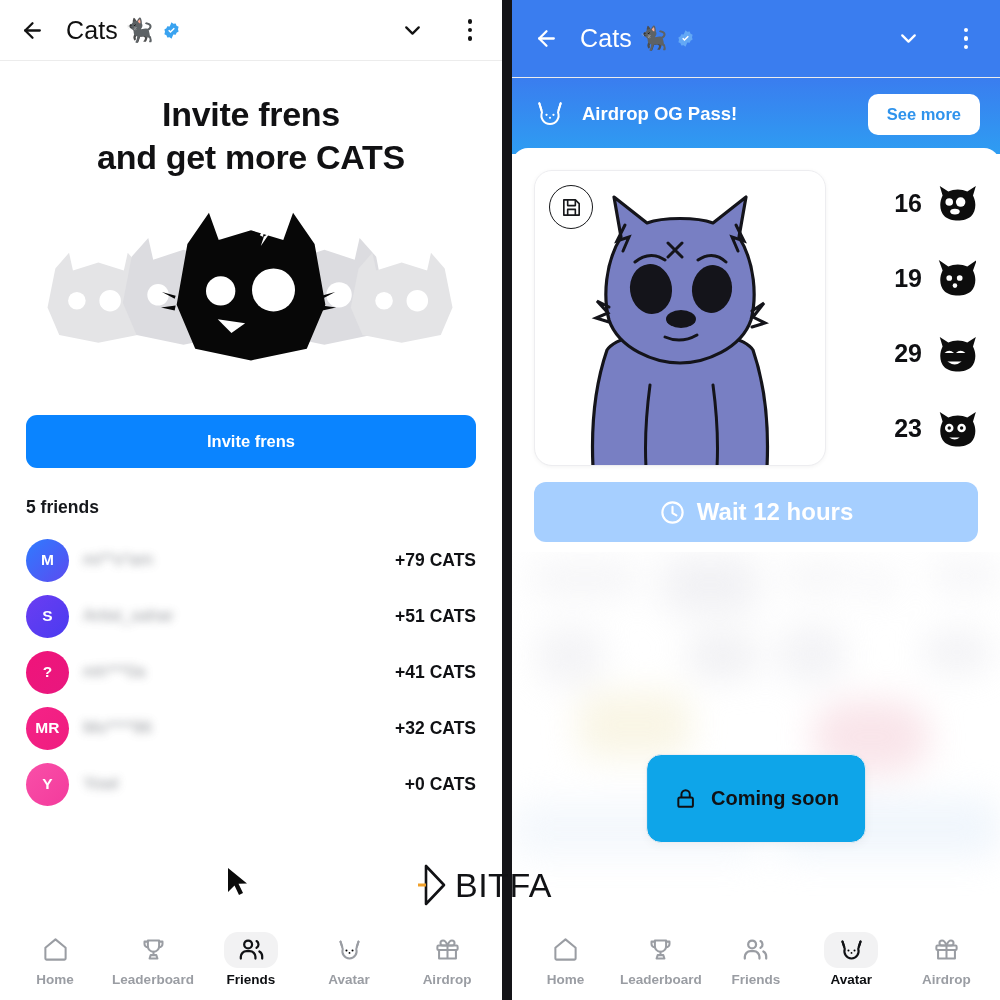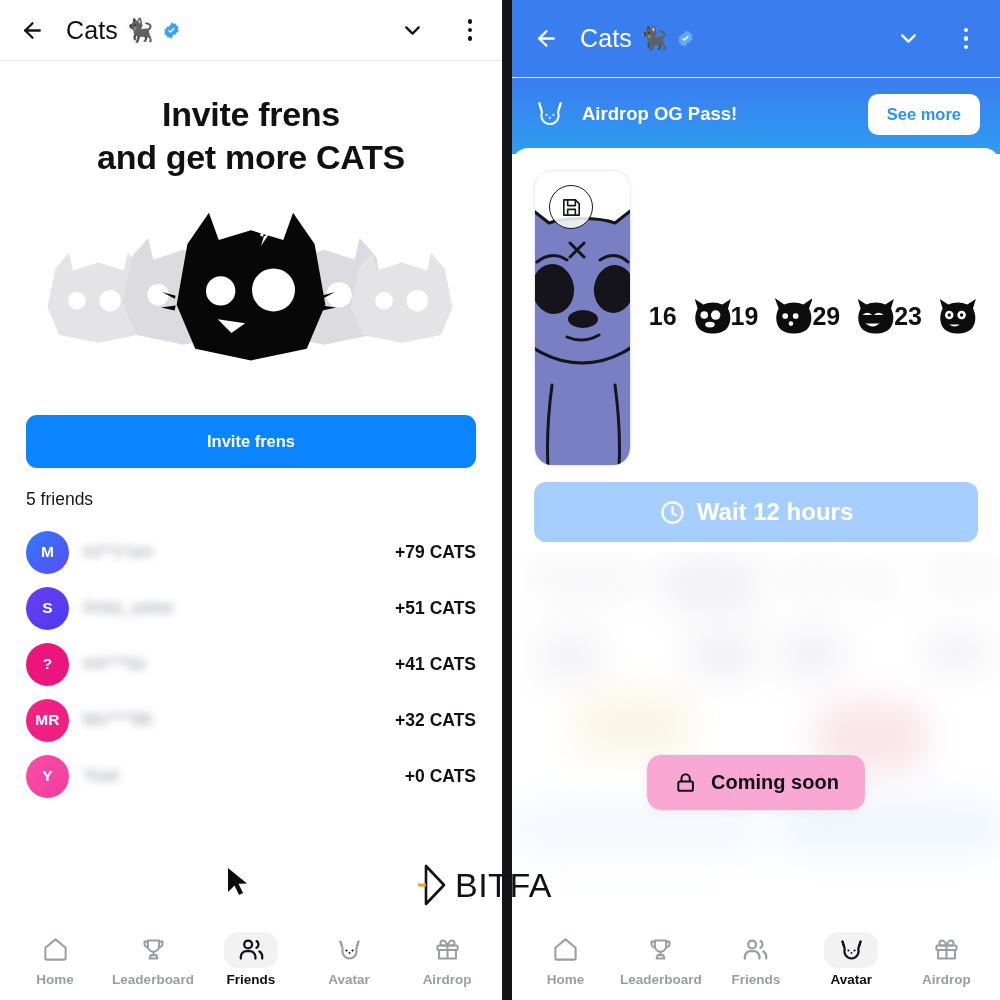--- a/index.html
+++ b/index.html
@@ -72,22 +72,22 @@
     height: 53px;
     border-radius: 11px;
     background: #0a84ff;
     color: #fff;
     font-size: 16.5px; font-weight: 700;
     display: flex; align-items: center; justify-content: center;
     border: none; cursor: pointer;
     width: 100%;
   }
   .friends-count {
-    margin-top: 21px;
-    font-size: 17.5px; font-weight: 400; color: #16181c;
+    margin-top: 29px;
+    font-size: 17.5px; font-weight: 700; color: #16181c;
   }
   .friend-list { margin-top: 14px; display: flex; flex-direction: column; }
   .friend-row {
     height: 56px; display: flex; align-items: center; gap: 14px;
   }
   .avatar {
     width: 43px; height: 43px; border-radius: 50%;
     flex: 0 0 43px;
     display: flex; align-items: center; justify-content: center;
     color: #fff; font-size: 15.5px; font-weight: 600;
@@ -170,21 +170,21 @@
   .save-chip {
     position: absolute; top: 14px; left: 14px;
     width: 44px; height: 44px; border-radius: 50%;
     border: 1.6px solid #17181b;
     background: rgba(255,255,255,.85);
     display: flex; align-items: center; justify-content: center;
     cursor: pointer; z-index: 3;
   }
   .avatar-card .cat-art { position: absolute; left: 50%; top: 14px; transform: translateX(-50%); }
   .stat-col {
-    flex: 1; display: flex; flex-direction: row;
+    flex: 1; display: flex; flex-direction: column;
     justify-content: space-between; padding: 14px 2px 18px 4px;
   }
   .stat-row { display: flex; align-items: center; justify-content: flex-end; gap: 10px; }
   .stat-num { font-size: 25px; font-weight: 700; color: #0f1013; }
   .stat-ico { width: 44px; height: 38px; }
 
   .wait-btn {
     margin-top: 16px;
     height: 60px; width: 100%;
     background: #a6cfff;
@@ -200,24 +200,24 @@
     overflow: hidden;
   }
   .blur-canvas {
     position: absolute; inset: 0;
     filter: blur(17px);
     opacity: .62;
   }
   .blob { position: absolute; border-radius: 18px; }
   .coming-soon {
     position: absolute; left: 50%; top: 202px; transform: translateX(-50%);
-    background: #f9a8d4;
+    background: #0ea5e9;
     border: 1px solid #eeeef1;
     border-radius: 15px;
-    padding: 15px 26px;
+    padding: 31px 26px;
     display: flex; align-items: center; gap: 13px;
     box-shadow: 0 3px 10px rgba(0,0,0,.04);
     z-index: 4;
   }
   .coming-soon span { font-size: 20px; font-weight: 700; color: #101114; }
 
   
   .watermark {
     position: absolute; left: 414px; top: 862px;
     display: flex; align-items: center; gap: 7px;

